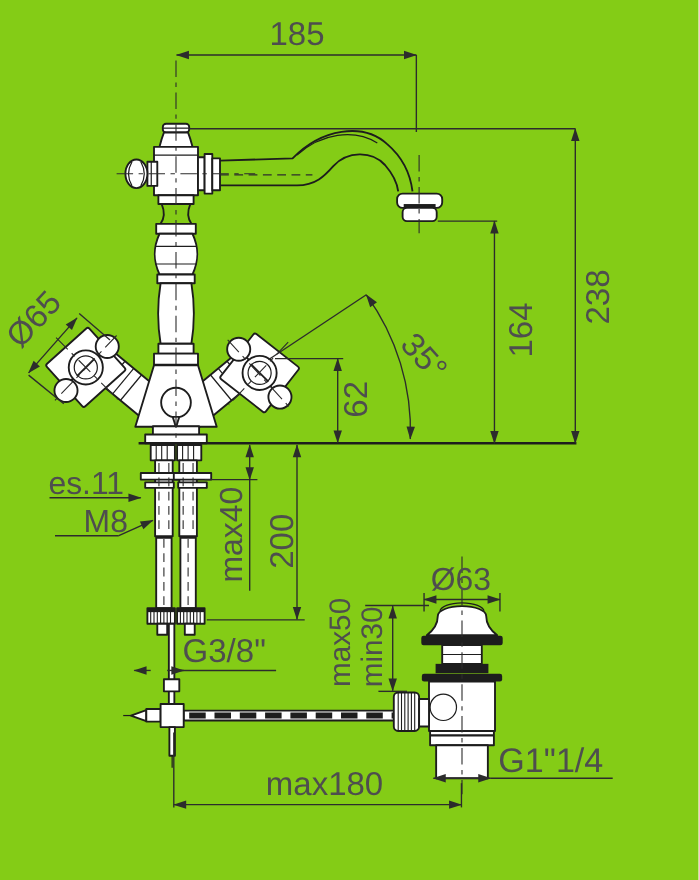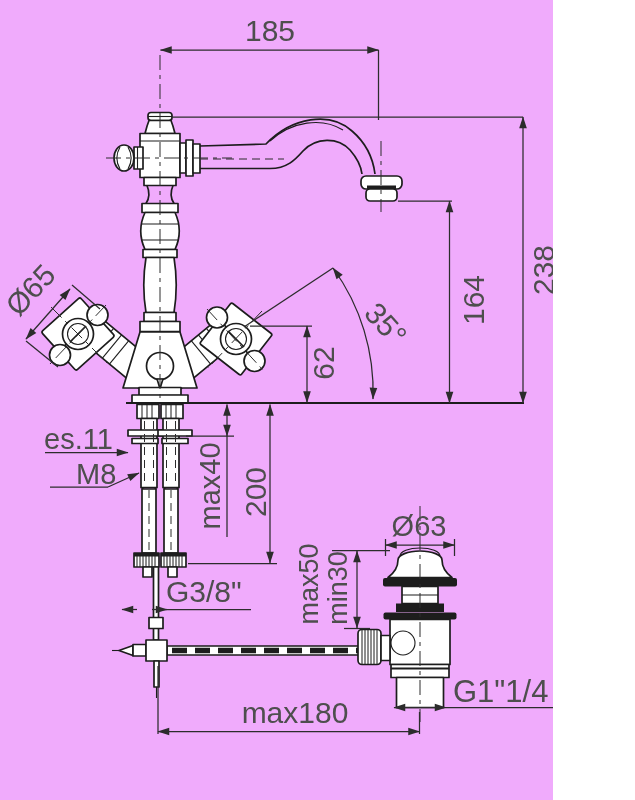--- a/index.html
+++ b/index.html
@@ -1,16 +1,16 @@
 <!DOCTYPE html>
 <html><head>
 <meta charset="utf-8">
 <style>
   html,body{margin:0;padding:0;background:#ffffff;}
-  .stage{position:relative;width:553px;height:800px;background:#f0abfc;overflow:hidden;}
+  .stage{position:relative;width:635px;height:800px;background:#84cc16;overflow:hidden;}
   svg{display:block;}
   .o   {fill:none;stroke:#1d1d1d;stroke-width:1.7;stroke-linejoin:round;stroke-linecap:butt;}
   .of  {fill:#ffffff;stroke:#1d1d1d;stroke-width:1.7;stroke-linejoin:round;}
   .dk  {fill:#1d1d1d;stroke:none;}
   .thin{stroke-width:1.1;}
   .w2  {stroke-width:2.2;}
   .d   {fill:none;stroke:#2c2c2c;stroke-width:1.25;}
   .cl  {fill:none;stroke:#2c2c2c;stroke-width:1;stroke-dasharray:15 5 4 5;}
   .dsh {fill:none;stroke:#2c2c2c;stroke-width:1;stroke-dasharray:8 5;}
   .hat {fill:none;stroke:#1d1d1d;stroke-width:1;}

